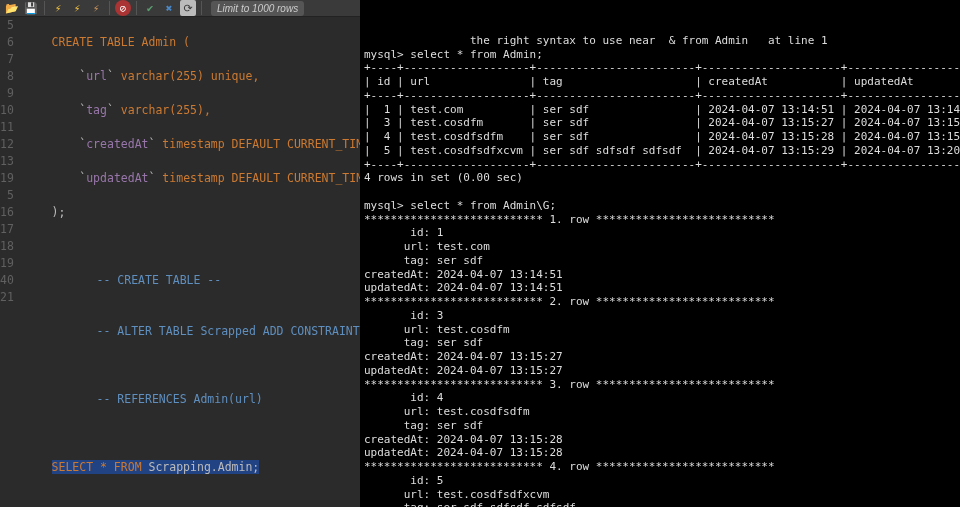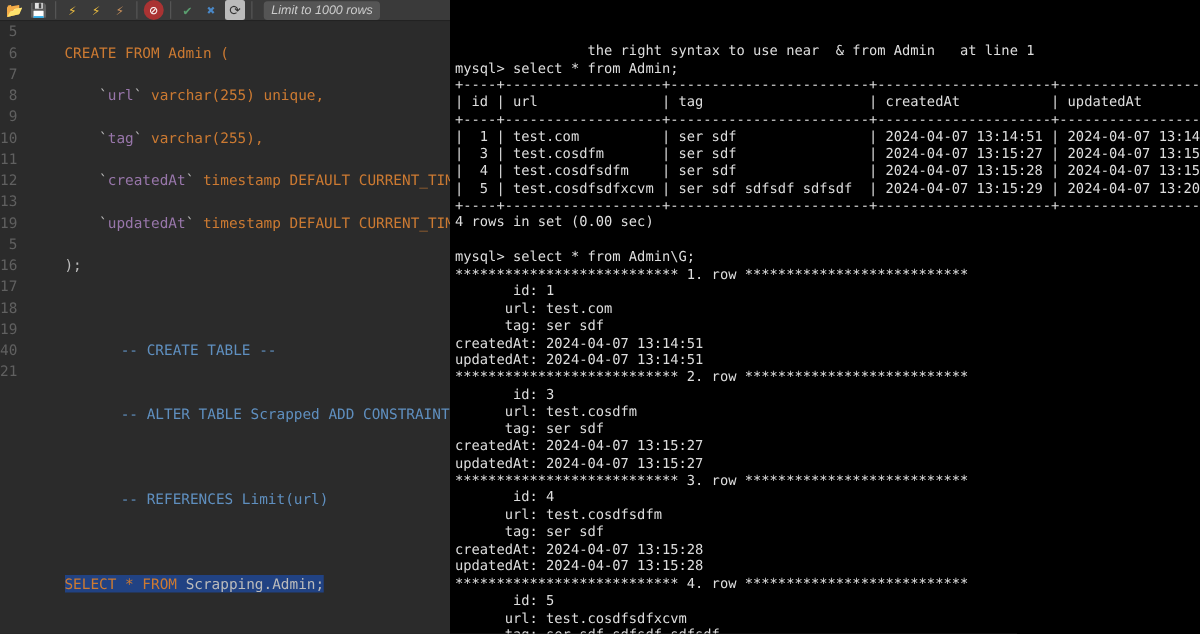--- a/index.html
+++ b/index.html
@@ -67,33 +67,33 @@
       <div>19</div>
       <div>5</div>
       <div>16</div>
       <div>17</div>
       <div>18</div>
       <div>19</div>
       <div>40</div>
       <div><span>21</span></div>
     </div>
     <div class="code">
-<div><span>    </span><span class="kw">CREATE FROM Admin (</span></div>
+<div><span>    </span><span class="kw">CREATE TABLE Admin (</span></div>
 <div><span>        </span>`<span class="bt">url</span>`<span class="kw"> varchar(255) unique,</span></div>
 <div><span>        </span>`<span class="bt">tag</span>`<span class="kw"> varchar(255),</span></div>
 <div><span>        </span>`<span class="bt">createdAt</span>`<span class="kw"> timestamp DEFAULT CURRENT_TIMEST</span></div>
 <div><span>        </span>`<span class="bt">updatedAt</span>`<span class="kw"> timestamp DEFAULT CURRENT_TIMEST</span></div>
 <div><span>    </span><span>);</span></div>
 <div></div>
 <div></div>
 <div><span>    </span><span class="cmt">-- CREATE TABLE --</span></div>
 <div></div>
 <div><span>    </span><span class="cmt">-- ALTER TABLE Scrapped ADD CONSTRAINT url_fk</span></div>
 <div><span>    </span></div>
-<div><span>    </span><span class="cmt">-- REFERENCES Limit(url)</span></div>
+<div><span>    </span><span class="cmt">-- REFERENCES Admin(url)</span></div>
 <div></div>
 <div></div>
 <div><span>    </span><span class="hl"><span class="kw">SELECT * FROM </span><span>Scrapping</span><span>.Admin;</span></span></div>
     </div>
   </div>
 
 </div>
 
 <div class="right-pane">
   <span>              the right syntax to use near  &amp; from Admin   at line 1

